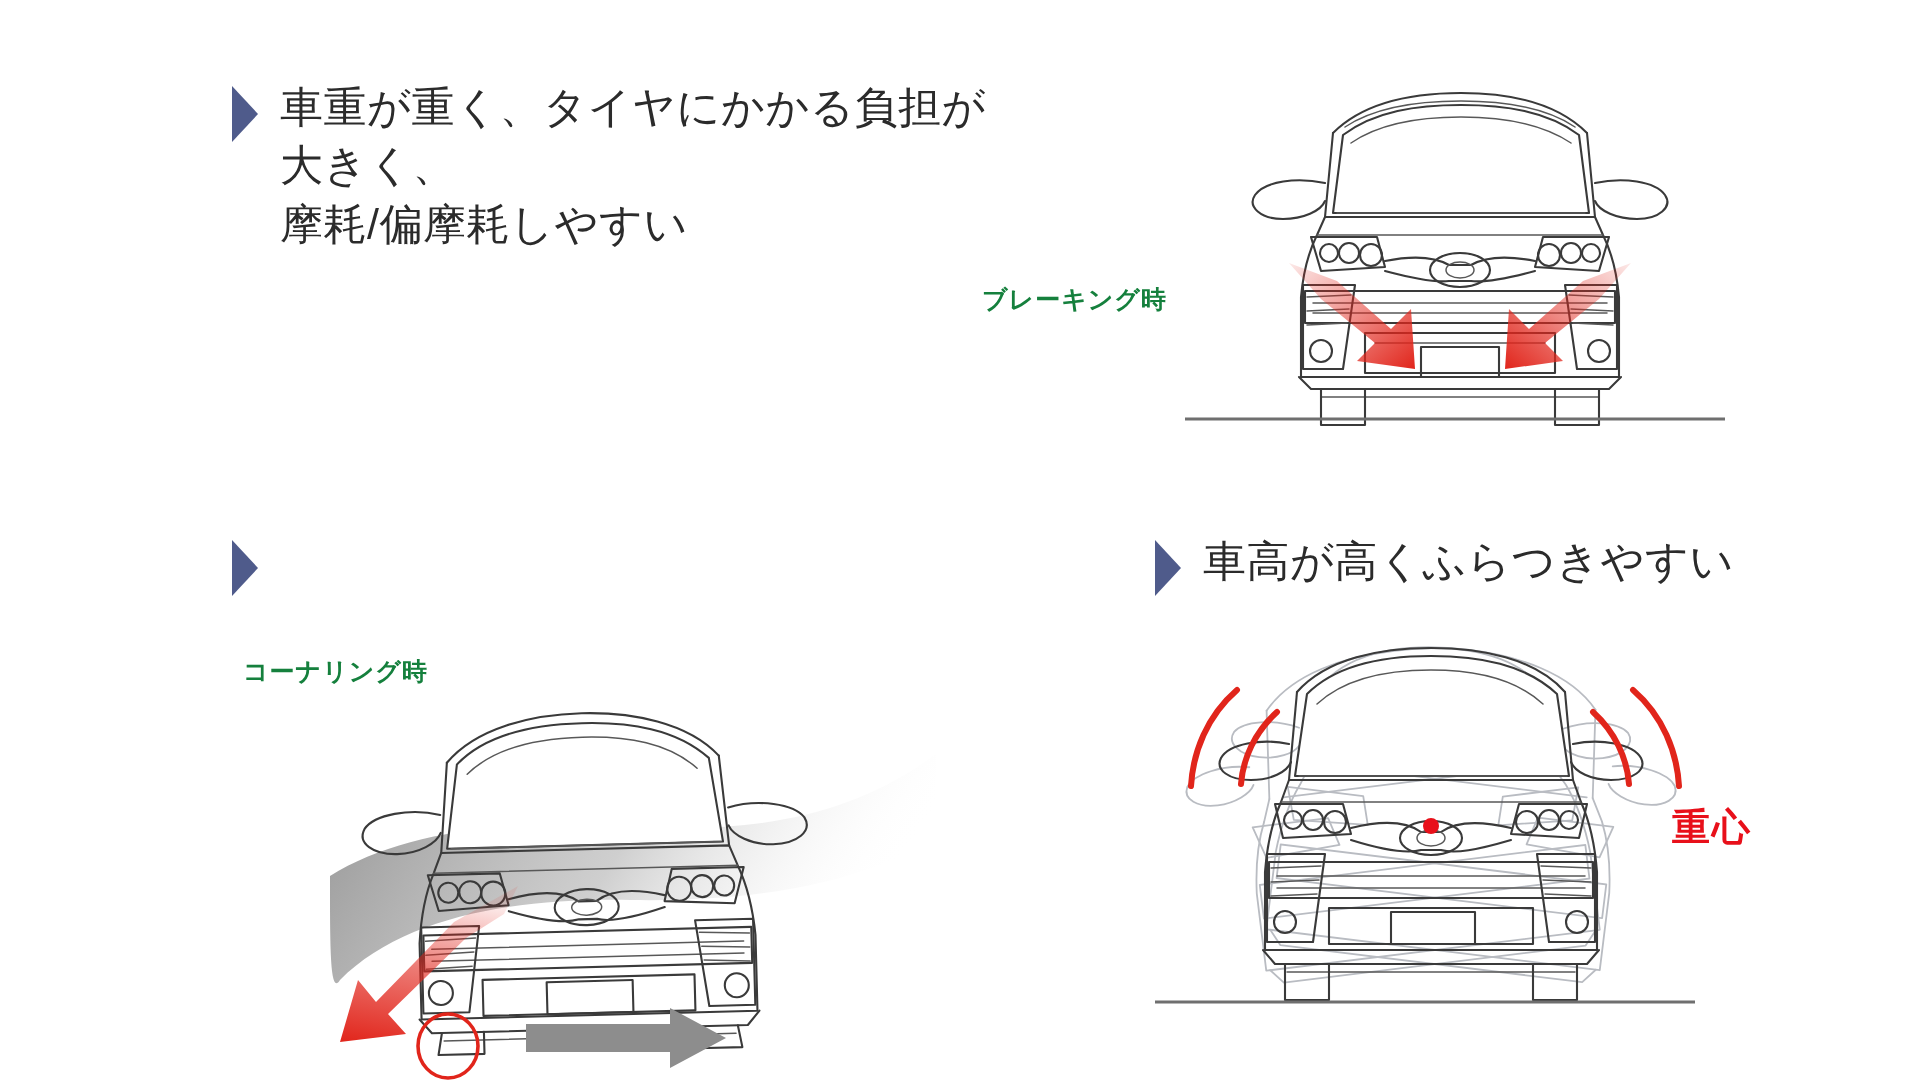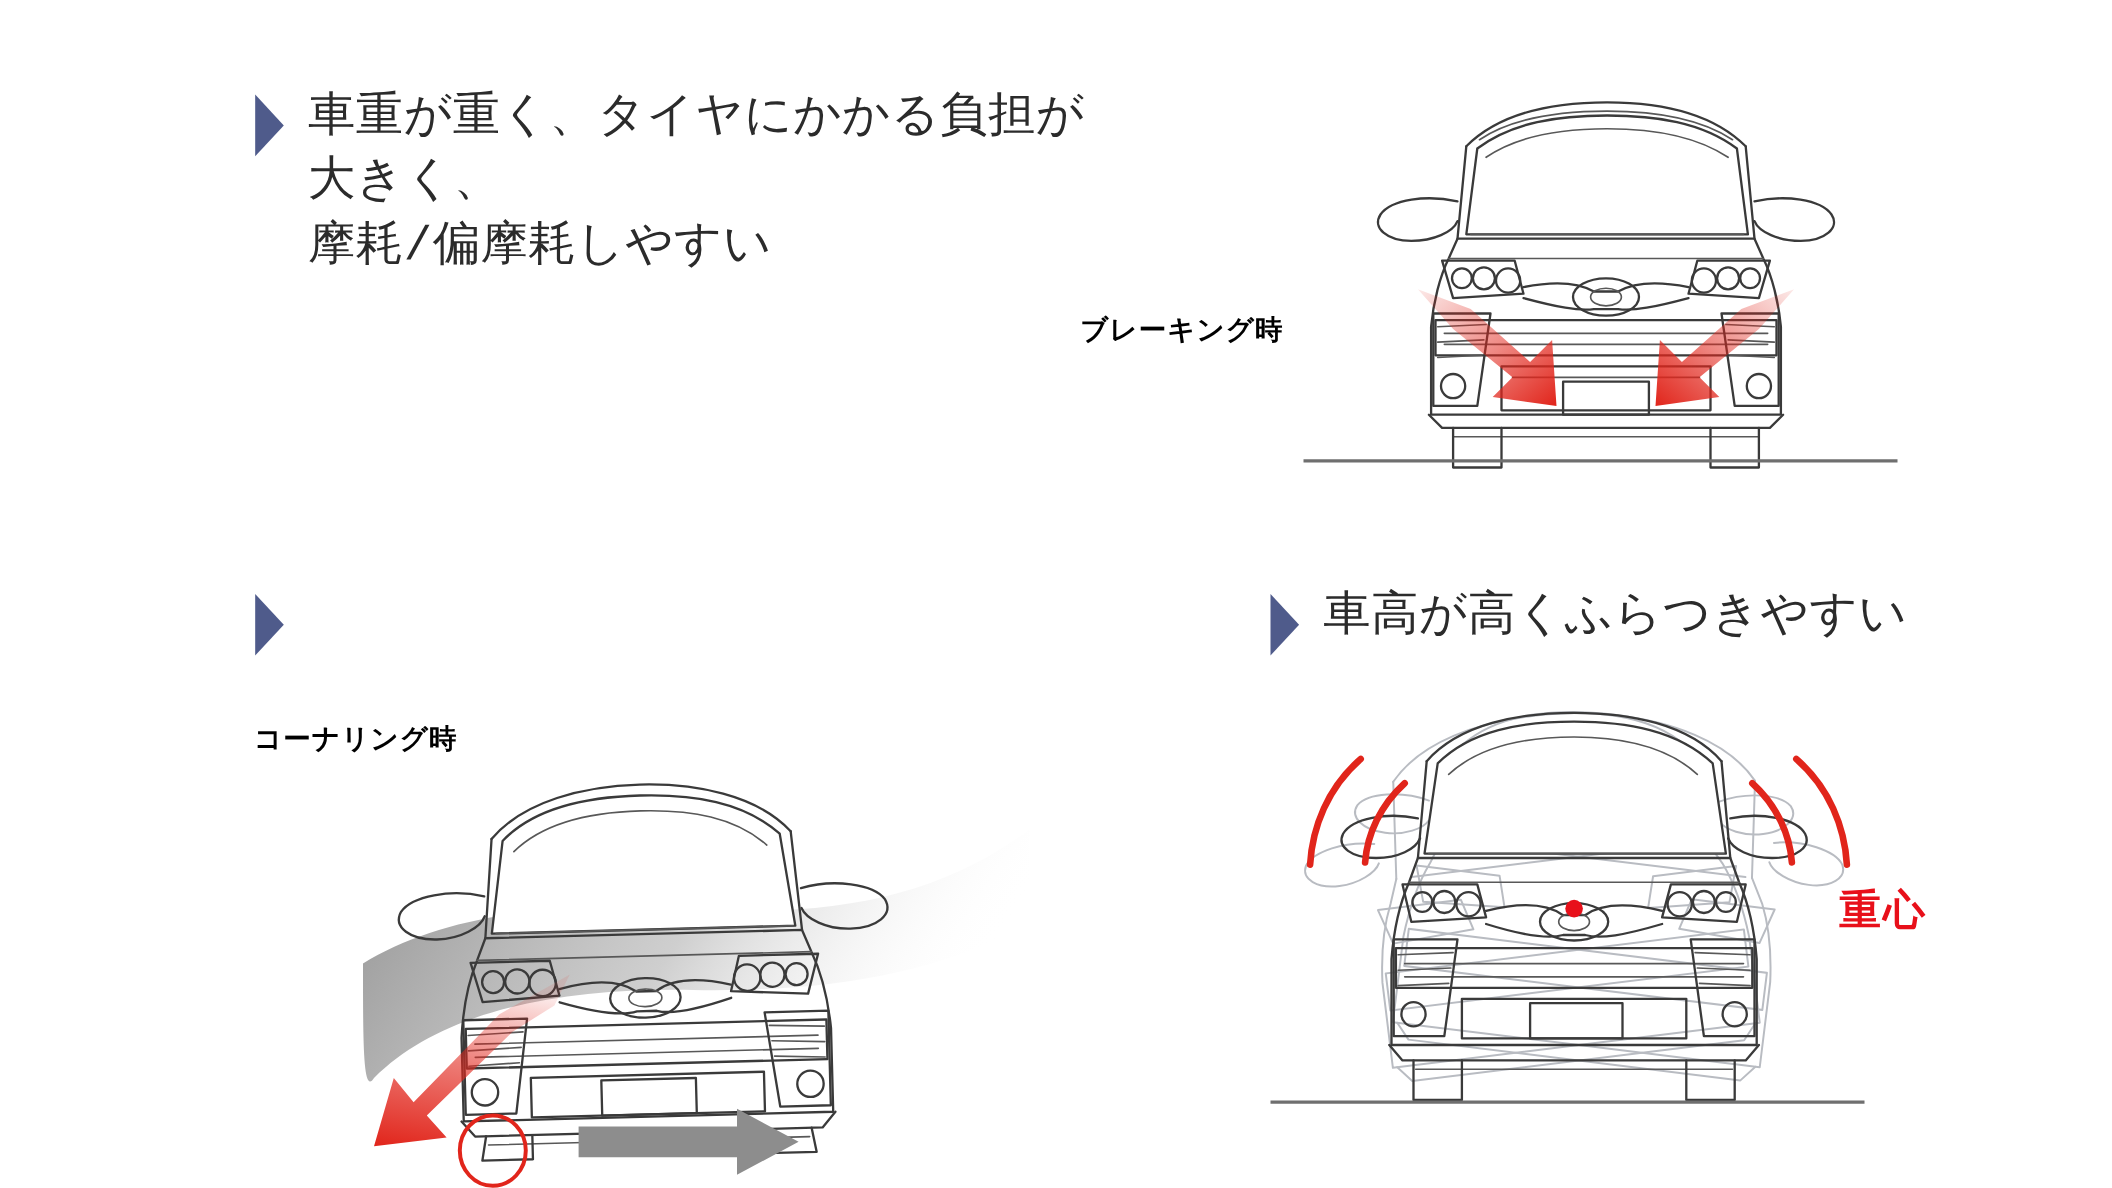--- a/index.html
+++ b/index.html
@@ -11,21 +11,20 @@
   body {
     font-family: "Liberation Sans", "DejaVu Sans", sans-serif;
     color: #231f20;
   }
   #slide {
     position: relative;
     width: 1920px;
     height: 1080px;
     background: #ffffff;
     overflow: hidden;
-    font-family: Liberation Mono, monospace;
   }
 
   
   .headline {
     position: absolute;
     display: flex;
     align-items: flex-start;
   }
   .bullet-tri {
     flex: 0 0 auto;
@@ -45,21 +44,21 @@
     color: #2b2b2b;
     white-space: pre-line;
   }
 
   
   .caption {
     position: absolute;
     font-size: 25px;
     letter-spacing: 1px;
     font-weight: 700;
-    color: #000000;
+    color: #15803d;
   }
   .cog-label {
     position: absolute;
     font-size: 38px;
     font-weight: 700;
     letter-spacing: 2px;
     color: #e8101a;
   }
 
   
@@ -172,21 +171,21 @@
       <ellipse class="redcircle" cx="352" cy="318" r="28"></ellipse>
 
       <line class="ground" x1="-40" y1="334" x2="500" y2="334"></line>
     </svg>
   </div>
 
   <div class="headline" style="left:232px; top:532px; width:760px;">
     <div class="bullet-tri"></div>
   </div>
 
-  <div class="caption" style="left:231px; top:655px;">コーナリング時</div>
+  <div class="caption" style="left:243px; top:655px;">コーナリング時</div>
 
   <div class="scene" style="left:330px; top:650px;">
     <svg width="620" height="400" viewBox="0 0 620 400">
       <defs>
         <linearGradient id="roadFade" x1="0" y1="0" x2="1" y2="0.25">
           <stop offset="0%" stop-color="#8d8d8d" stop-opacity="0.95"></stop>
           <stop offset="55%" stop-color="#b5b5b5" stop-opacity="0.65"></stop>
           <stop offset="100%" stop-color="#ffffff" stop-opacity="0"></stop>
         </linearGradient>
         <linearGradient id="gradC" x1="0.2" y1="0" x2="0" y2="1">

